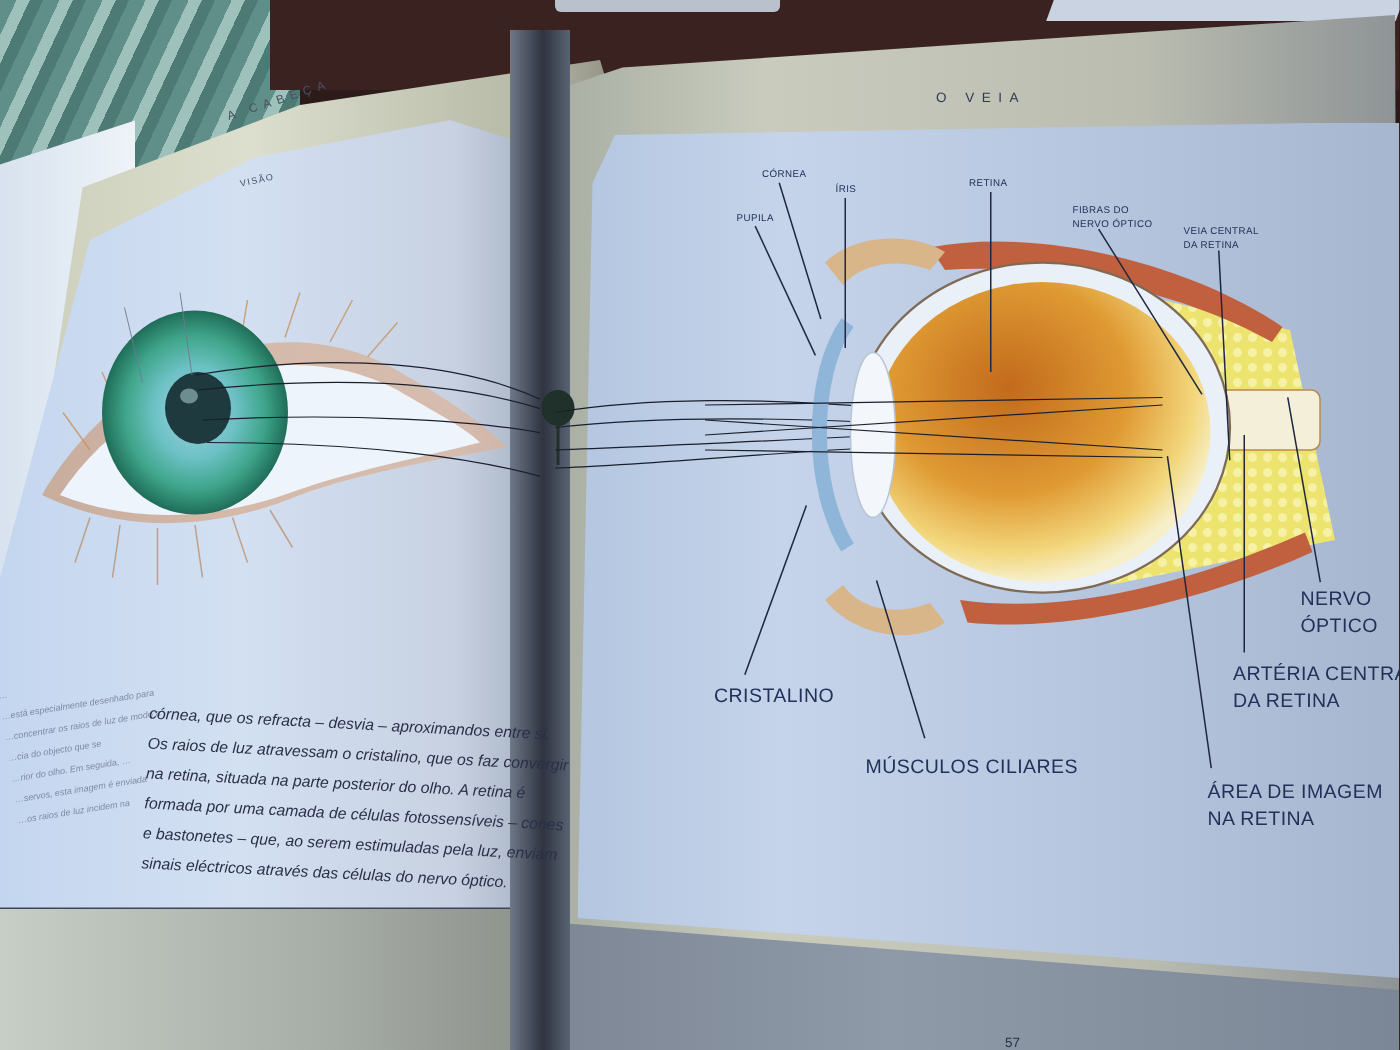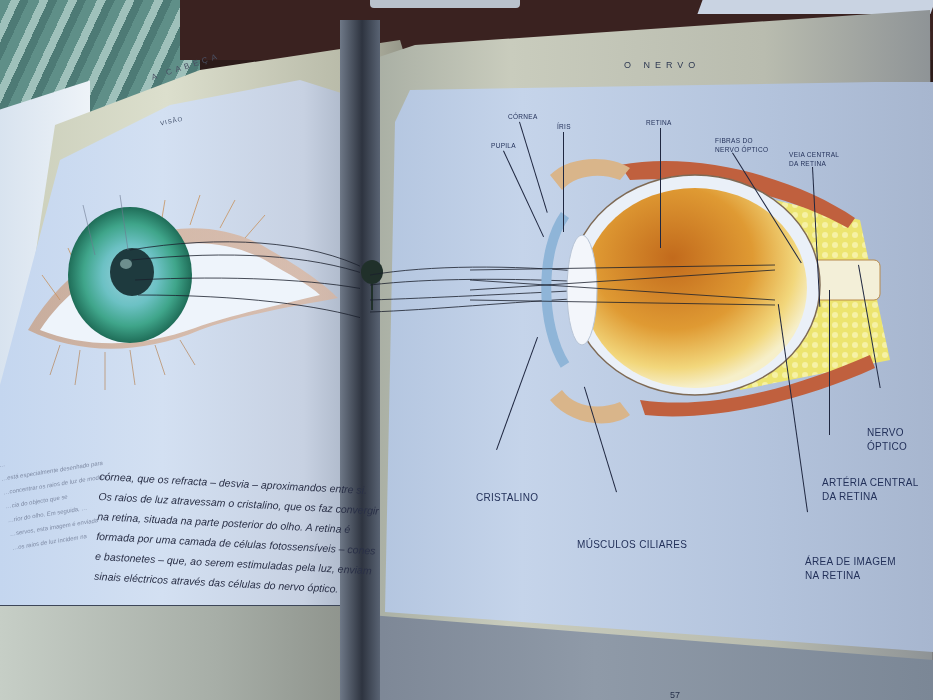--- a/index.html
+++ b/index.html
@@ -85,21 +85,21 @@
     }
     
     .cross-eye {
       position: absolute; left: 470px; top: 140px; width: 440px; height: 300px;
     }
 
     .label {
       position: absolute; font-size: 6.5px; color: #23315a; letter-spacing: 0.3px; line-height: 1.35;
       text-transform: uppercase; white-space: nowrap;
     }
-    .label.md { font-size: 10px; margin-top: 36px; }
+    .label.md { font-size: 13px; }
     .leader { position: absolute; background: #1f2740; width: 1px; transform-origin: top left; }
 
     .body-text {
       position: absolute; left: 100px; top: 466px; width: 270px;
       font-size: 10.5px; line-height: 20px; color: #2a3047; font-style: italic;
       transform: rotate(3deg); transform-origin: left top;
     }
     .body-line { display: block; white-space: nowrap; }
     .margin-text {
       position: absolute; left: -2px; top: 458px; width: 90px;
@@ -122,21 +122,21 @@
 <div class="book-cover"></div>
 <div class="left-page"></div>
 <div class="left-inner"></div>
 <div class="left-bottom"></div>
 <div class="right-page"></div>
 <div class="right-inner"></div>
 <div class="right-bottom"></div>
 <div class="gutter"></div>
 
 <div class="running-head left">A CABEÇA</div>
-<div class="running-head right">O NERVO</div>
+<div class="running-head right">O VEIA</div>
 <div class="section-title">VISÃO</div>
 
 <svg class="ext-eye" viewBox="0 0 340 220">
   <defs>
     <radialGradient id="irisG" cx="50%" cy="50%" r="50%">
       <stop offset="0%" stop-color="#9fd4e0"></stop>
       <stop offset="45%" stop-color="#6cc1c4"></stop>
       <stop offset="75%" stop-color="#3fa58a"></stop>
       <stop offset="100%" stop-color="#1f6d58"></stop>
     </radialGradient>

